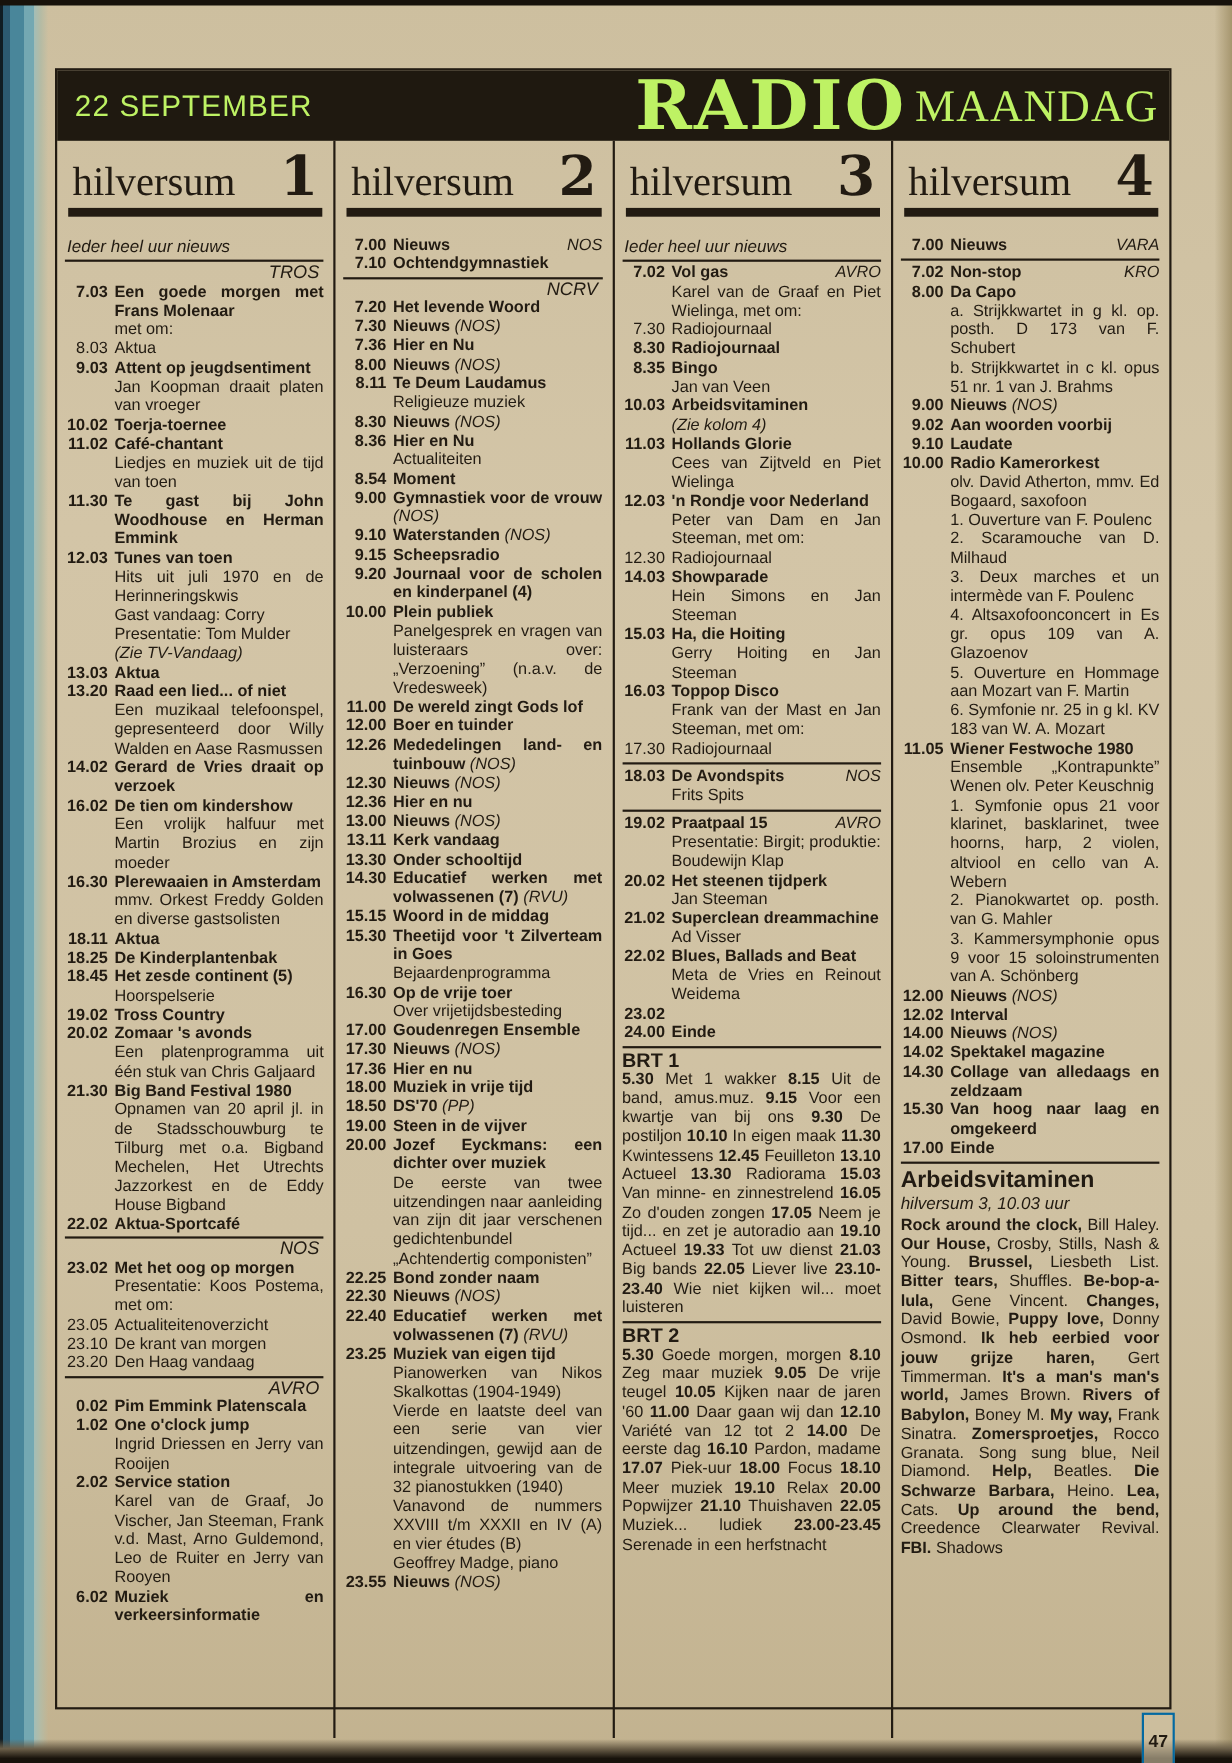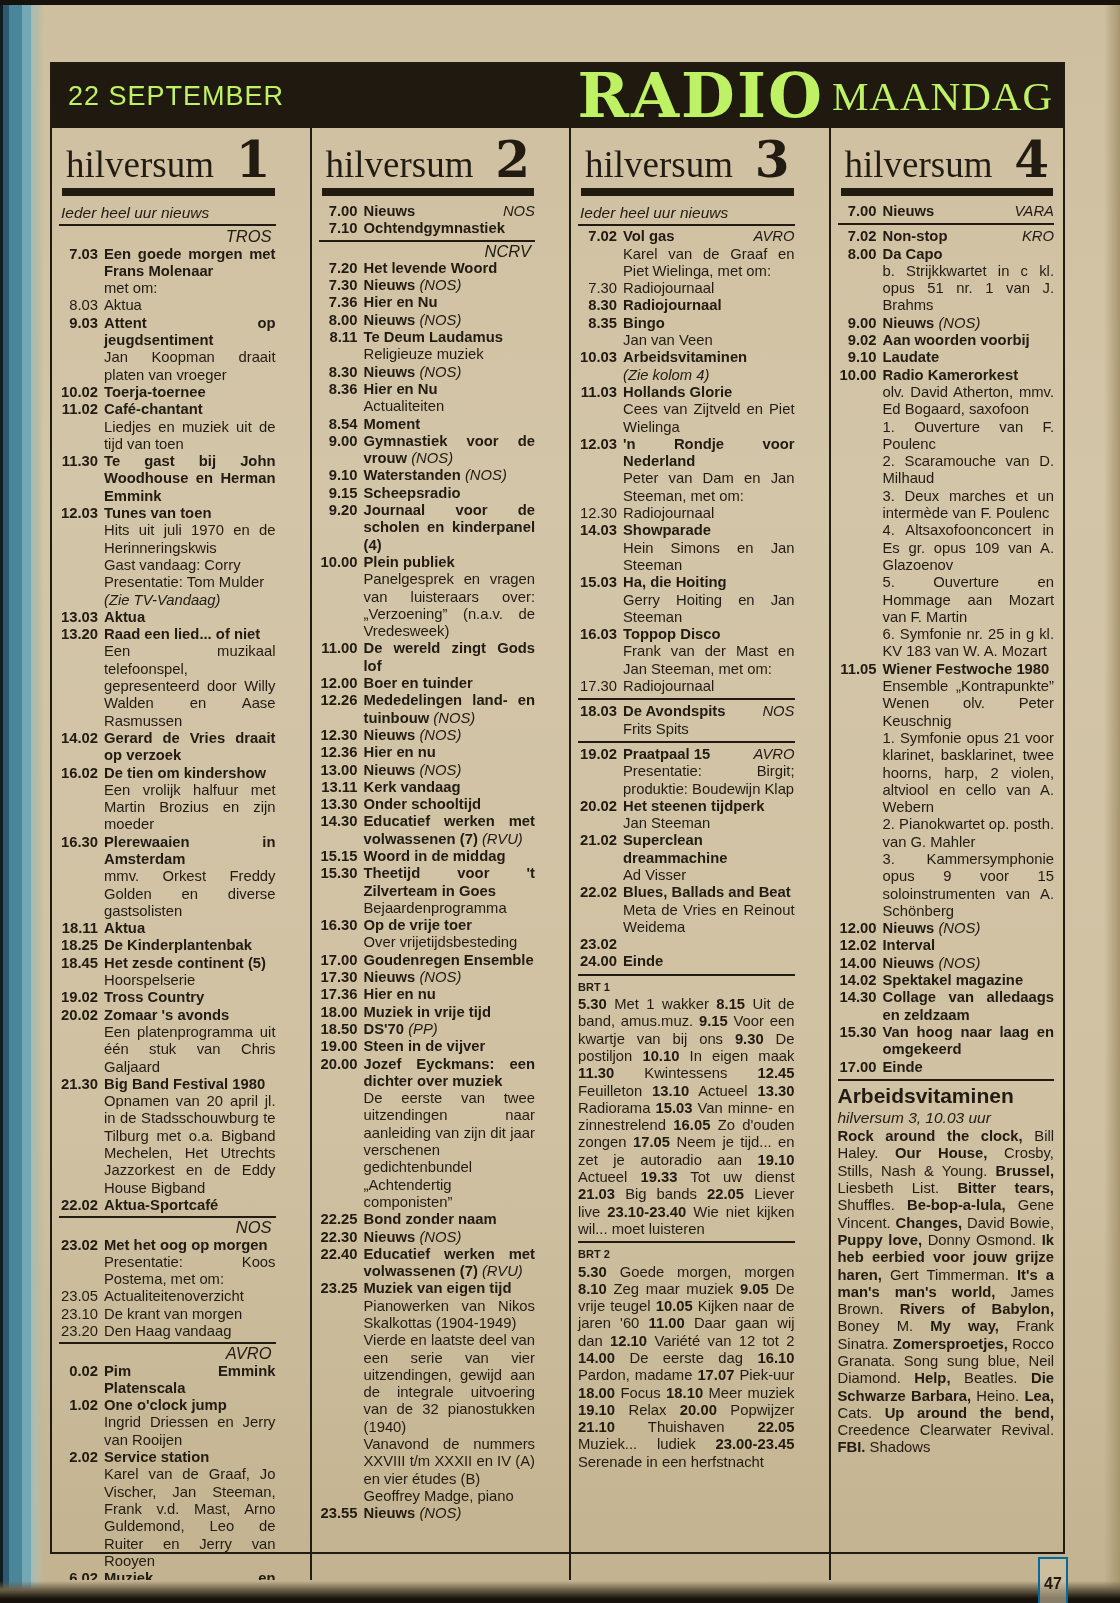--- a/index.html
+++ b/index.html
@@ -20,45 +20,45 @@
     background:linear-gradient(270deg,#a6966f,rgba(166,150,111,0)); }
 
   .frame { position:absolute; left:50px; top:62px; width:1015px; height:1492px;
     border:2px solid #221b12; }
   .masthead { height:64px; background:#1f1910; display:flex; align-items:center; color:#bef264; }
   .m-date { font-size:27px; margin-left:16px; letter-spacing:1px; }
   .m-logo { font-family:"DejaVu Serif",serif; font-weight:700; font-size:62px; line-height:0.85;
     margin-left:auto; letter-spacing:2px; }
   .m-day { font-family:"Liberation Serif",serif; font-size:41px; margin:0 10px 0 8px; letter-spacing:1px; }
 
-  .cols { display:flex; height:1452px;gap:25px; }
+  .cols { display:flex; height:1452px; }
   .col { flex:1 1 0; min-width:0; overflow:hidden; }
   .col + .col { border-left:2px solid #221b12; }
   .colhead { margin:12px 10px 0; padding:0 4px 2px; border-bottom:8px solid #221b12;
     display:flex; align-items:baseline; justify-content:space-between; }
   .ch-name { font-family:"Liberation Serif",serif; font-size:37px; }
   .ch-num { font-family:"DejaVu Serif",serif; font-size:50px; font-weight:700; line-height:0.8; }
-  .colbody { padding:7px 9px 4px 7px; font-size:14.8px; line-height:17.3px; }
+  .colbody { padding:18px 9px 4px 7px; font-size:14.8px; line-height:17.3px; }
 
   .note { font-style:italic; border-bottom:2px solid #221b12; padding:1px 2px 3px; margin-bottom:2px; font-size:15.5px; }
   .netrow { text-align:right; font-style:italic; font-size:16.5px; padding-right:4px; }
   .netrow.ruled { border-top:2px solid #221b12; margin-top:2px; padding-top:1px; }
   .rule { border-top:2px solid #221b12; margin:3px 0; }
 
   .prog { display:flex; }
   .ptime { flex:0 0 45px; text-align:right; padding-right:6px; font-weight:700; white-space:nowrap; }
   .prog.light .ptime { font-weight:400; }
   .pbody { flex:1 1 auto; min-width:0; }
   .tl { font-weight:700; text-align:justify; }
   .prog.light .tl { font-weight:400; }
   .tl i, .pnet { font-weight:400; }
   .pnet { float:right; font-style:italic; margin-left:4px; }
   .dp { font-weight:400; text-align:justify; }
 
-  .bhead { font-weight:700; font-size:11px; margin-top:2px; }
+  .bhead { font-weight:700; font-size:18px; margin-top:2px; }
   .flow { text-align:justify; }
   .feature { margin-top:3px; }
   .f-title { font-weight:700; font-size:21px; line-height:24px; }
   .f-sub { font-style:italic; font-size:15.5px; margin:1px 0 2px; }
   .f-body { text-align:justify; }
 
   .pageno { position:absolute; left:1038px; top:1557px; border:2px solid #0369a1;
     padding:16px 4px; font-weight:700; font-size:16px; background:rgba(210,196,166,0.6); }
 </style>
 </head>
@@ -677,20 +677,21 @@
           <div class="prog">
             <div class="ptime">7.02</div>
             <div class="pbody">
               <div class="tl"><span class="pnet">KRO</span><b>Non-stop</b></div>
             </div>
           </div>
           <div class="prog">
             <div class="ptime">8.00</div>
             <div class="pbody">
               <div class="tl"><b>Da Capo</b></div>
+              <div class="dp"><span>a. Strijkkwartet in g kl. op. posth. D 173 van F. Schubert</span></div>
               <div class="dp"><span>b. Strijkkwartet in c kl. opus 51 nr. 1 van J. Brahms</span></div>
             </div>
           </div>
           <div class="prog">
             <div class="ptime">9.00</div>
             <div class="pbody">
               <div class="tl"><b>Nieuws </b><i>(NOS)</i></div>
             </div>
           </div>
           <div class="prog">

